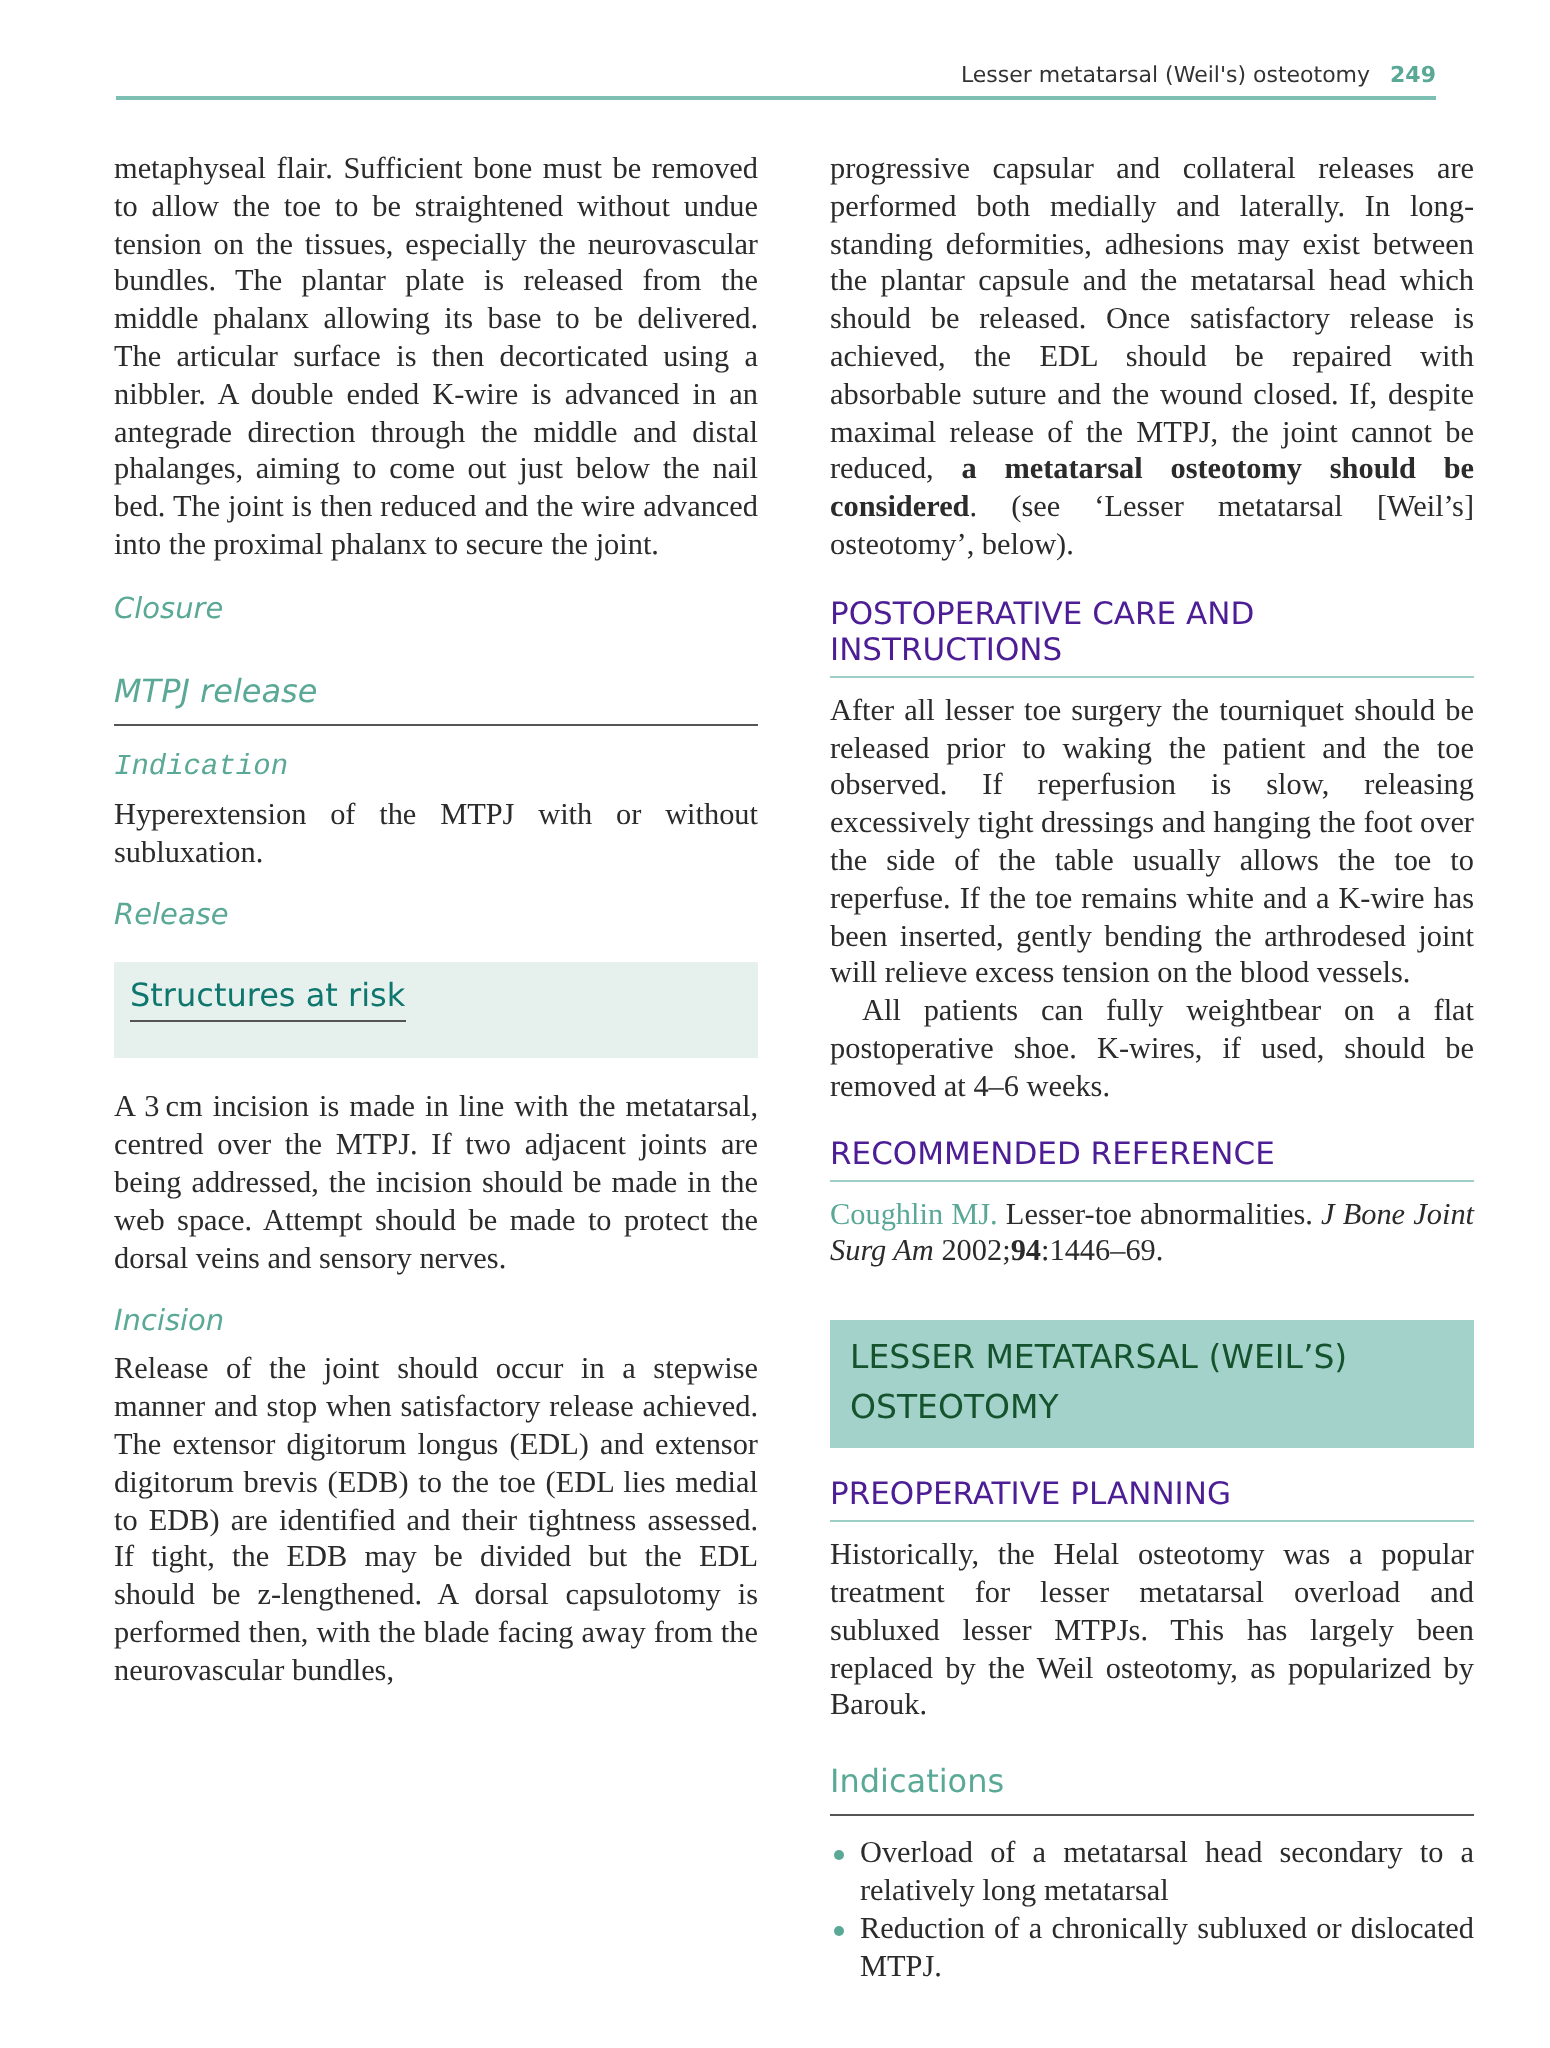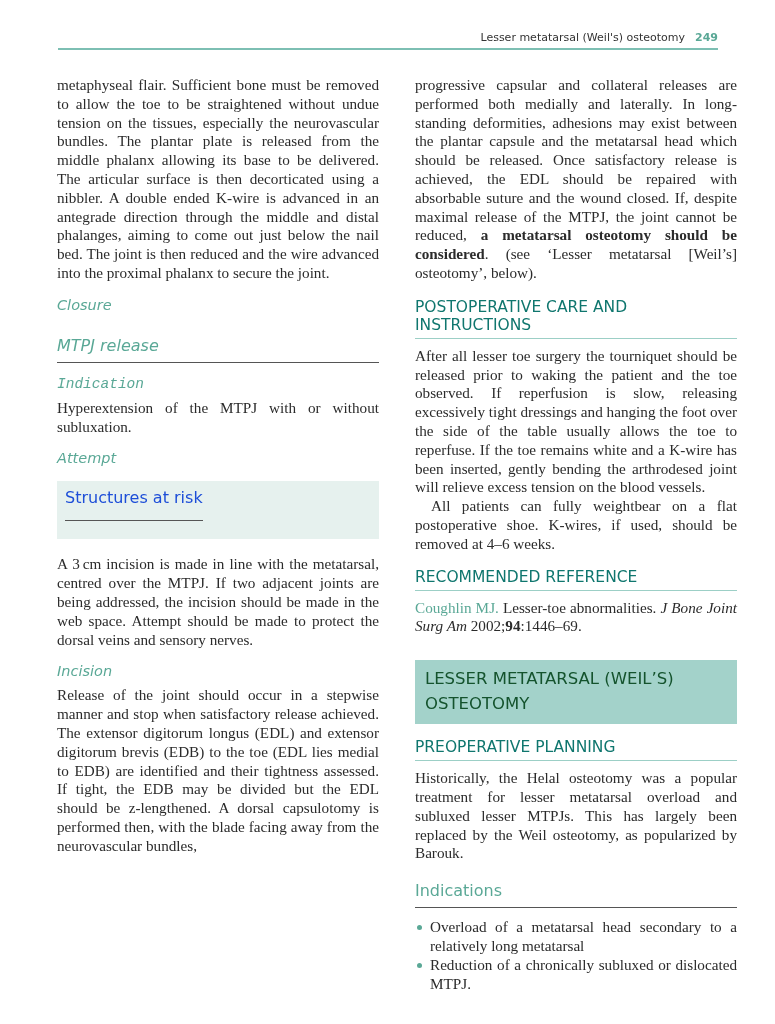--- a/index.html
+++ b/index.html
@@ -23,27 +23,27 @@
 
   .subhead {
     font-family: "DejaVu Sans", sans-serif; font-style: italic;
     color: #5aa896; font-size: 14.5px; line-height: 18px; margin: 0;
   }
   .sect-head {
     font-family: "DejaVu Sans", sans-serif; color: #5aa896; font-size: 16px;
     line-height: 20px; padding-bottom: 6px; border-bottom: 1.5px solid #555; margin: 0;
   }
   .caps-head {
-    font-family: "DejaVu Sans", sans-serif; color: #0f766e; font-size: 15.5px;
+    font-family: "DejaVu Sans", sans-serif; color: #4c1d95; font-size: 15.5px;
     line-height: 18px; padding-bottom: 4px; border-bottom: 1.5px solid #9ccfc6; margin: 0;
   }
   .risk-box { background: #e6f1ee; padding: 7px 8px 10px 8px; }
   .risk-box .rtitle {
-    font-family: "DejaVu Sans", sans-serif; color: #1d4ed8; font-size: 16px;
-    display: inline-block; padding-bottom: 13px; border-bottom: 1.5px solid #555; margin: 0 0 8px 0;
+    font-family: "DejaVu Sans", sans-serif; color: #0f766e; font-size: 16px;
+    display: inline-block; padding-bottom: 3px; border-bottom: 1.5px solid #555; margin: 0 0 8px 0;
   }
   .risk-box ul, .bullets { list-style: none; margin: 0; padding: 0; }
   .risk-box li {
     font-family: "DejaVu Sans", sans-serif; font-size: 12.5px; line-height: 19px;
     position: relative; padding-left: 16px; color: #2b2b2b;
   }
   .risk-box li::before, .bullets li::before {
     content: ""; position: absolute; left: 2px; width: 5px; height: 5px;
     border-radius: 50%; background: #5aa896;
   }
@@ -70,21 +70,21 @@
 <div class="col left">
   <p class="body serif">metaphyseal flair. Sufficient bone must be removed to allow the toe to be straightened without undue tension on the tissues, especially the neurovascular bundles. The plantar plate is released from the middle phalanx allowing its base to be delivered. The articular surface is then decorticated using a nibbler. A double ended K-wire is advanced in an antegrade direction through the middle and distal phalanges, aiming to come out just below the nail bed. The joint is then reduced and the wire advanced into the proximal phalanx to secure the joint.</p>
 
   <p class="subhead" style="margin-top:13px;">Closure</p>
 
   <p class="sect-head" style="margin-top:22px;font-style:italic;">MTPJ release</p>
 
   <p class="subhead" style="margin-top:12px;font-family:Liberation Mono, monospace;">Indication</p>
   <p class="body serif" style="margin-top:6px;">Hyperextension of the MTPJ with or without subluxation.</p>
 
-  <p class="subhead" style="margin-top:13px;">Attempt</p>
+  <p class="subhead" style="margin-top:13px;">Release</p>
 
   <div class="risk-box" style="margin-top:14px;">
     <div class="rtitle">Structures at risk</div>
   </div>
 
   <p class="body serif" style="margin-top:16px;">A 3 cm incision is made in line with the metatarsal, centred over the MTPJ. If two adjacent joints are being addressed, the incision should be made in the web space. Attempt should be made to protect the dorsal veins and sensory nerves.</p>
 
   <p class="subhead" style="margin-top:13px;">Incision</p>
   <p class="body serif" style="margin-top:6px;">Release of the joint should occur in a stepwise manner and stop when satisfactory release achieved. The extensor digitorum longus (EDL) and extensor digitorum brevis (EDB) to the toe (EDL lies medial to EDB) are identified and their tightness assessed. If tight, the EDB may be divided but the EDL should be z-lengthened. A dorsal capsulotomy is performed then, with the blade facing away from the neurovascular bundles,</p>
 </div>

